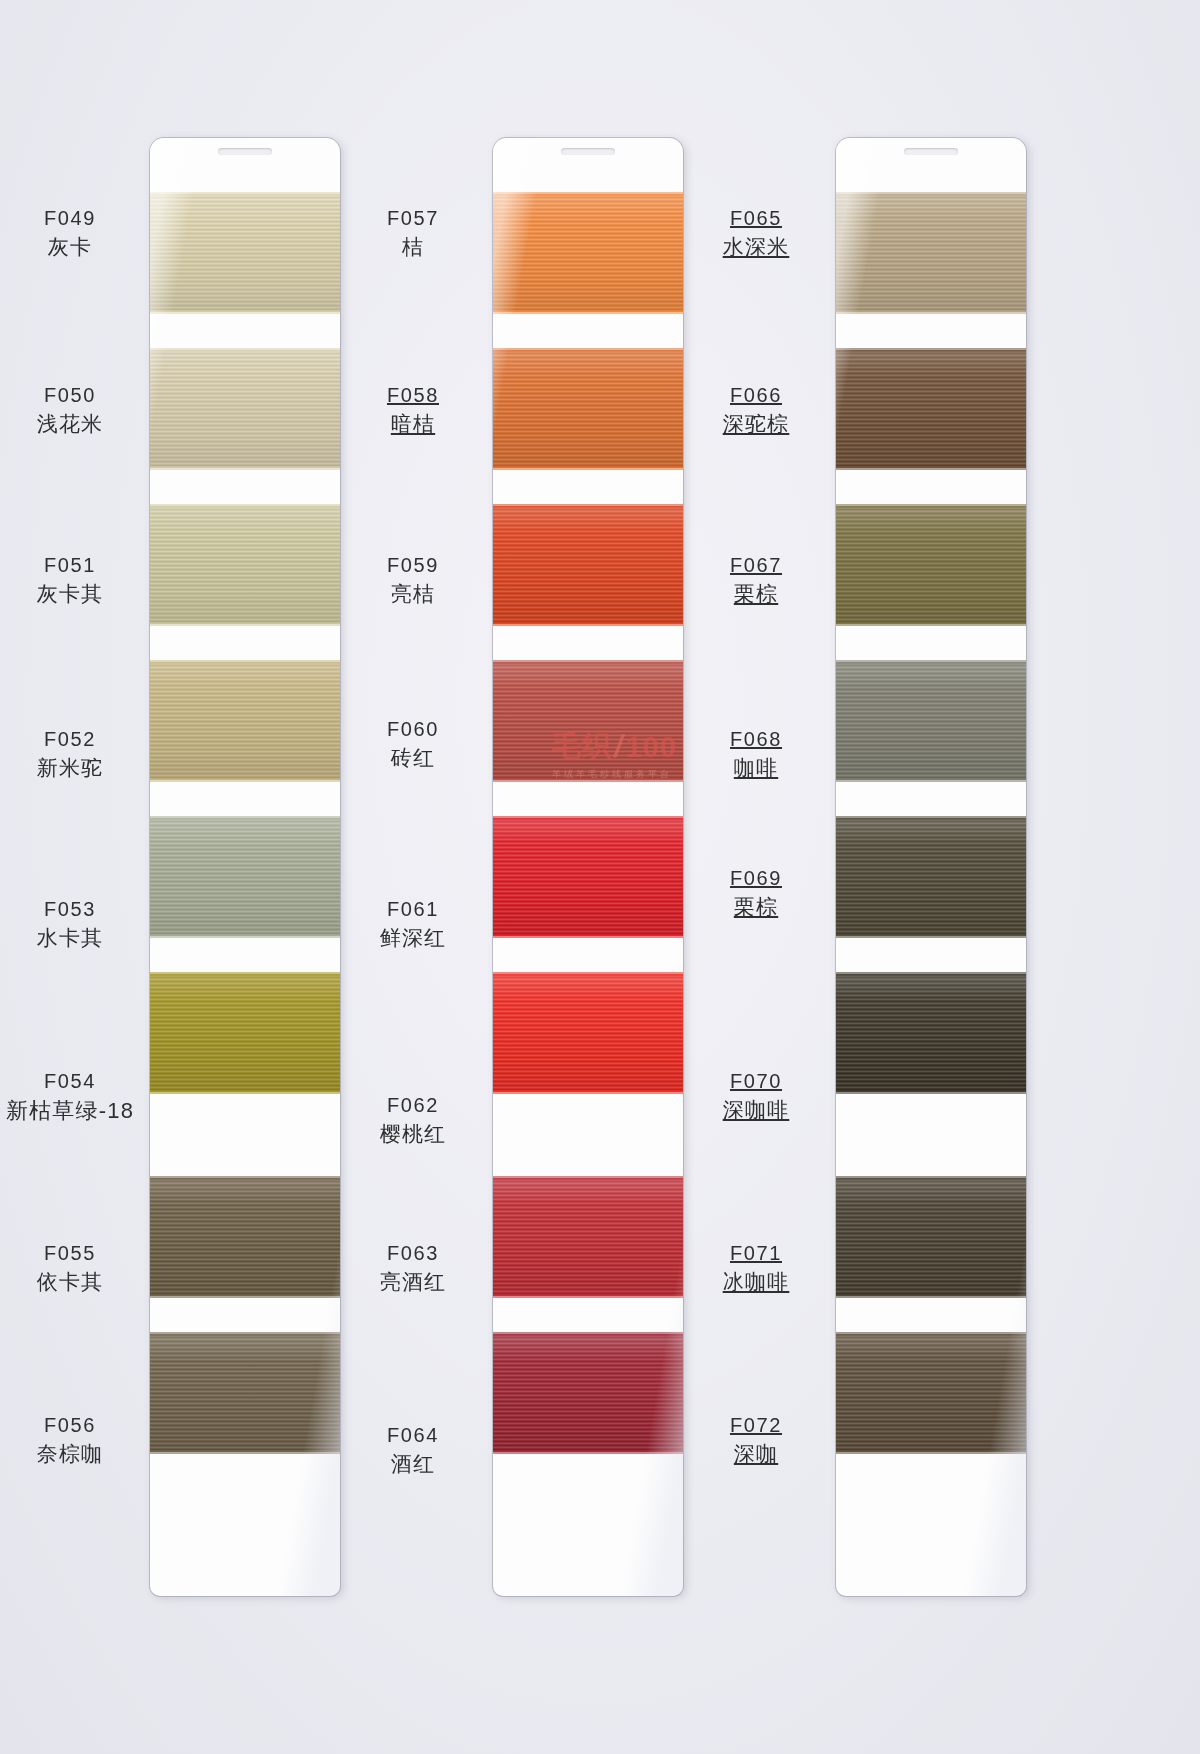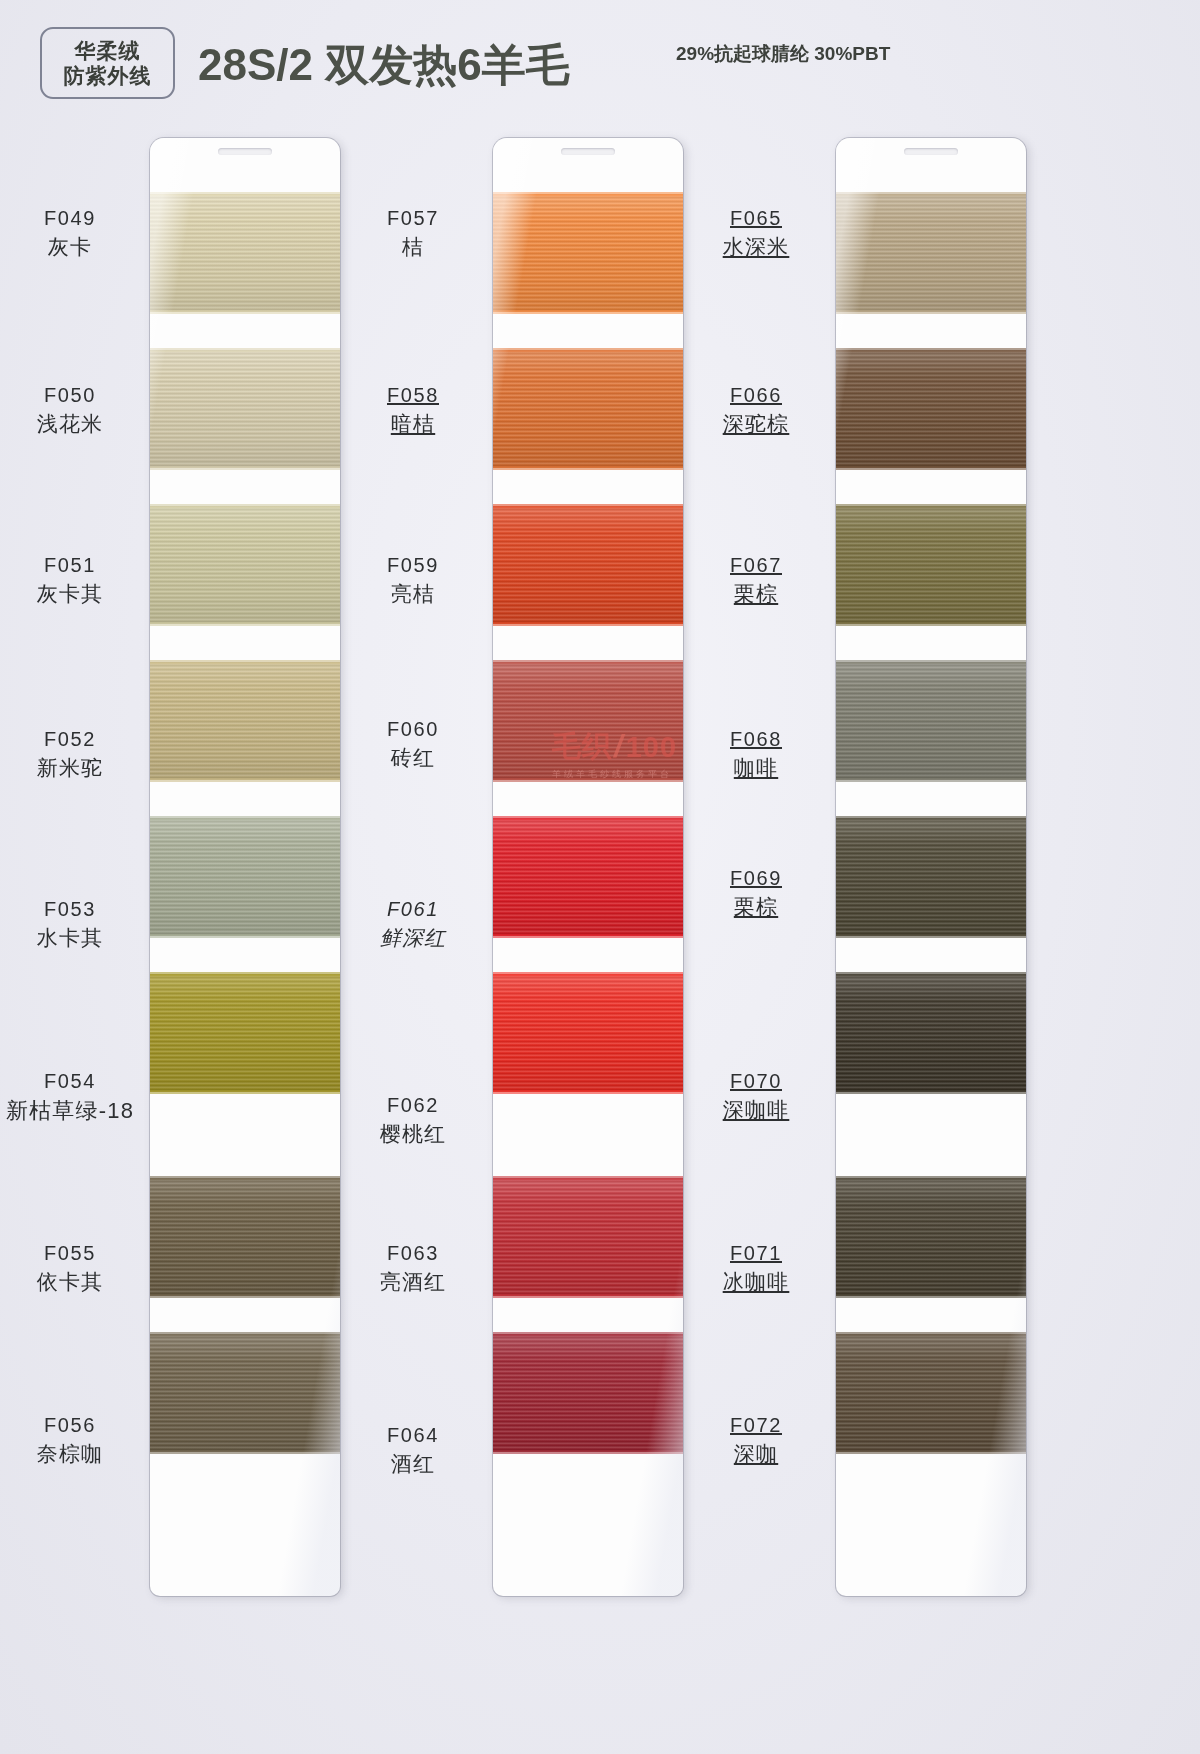--- a/index.html
+++ b/index.html
@@ -162,29 +162,23 @@
     margin-top:1px; white-space:nowrap;
   }
 </style>
 </head>
 <body>
 
 <div class="paper-bg"></div>
 
 <div class="header">
 
-  <div class="badge">
-    <div class="badge-line">华柔绒</div>
-    <div class="badge-line">防紫外线</div>
-  </div>
-
-  <div class="title">28S/2 双发热6羊毛</div>
+
 
   <div class="composition">
-    <div>29%抗起球腈纶 30%PBT</div>
   </div>
 
 </div>
 
 <div class="strip c1">
   <div class="notch"></div>
   <div class="swatches">
       <div class="swatch" style="top: 56px; background: rgb(221, 211, 172);">
         <div class="yarn"></div>
         <div class="hi"></div>
@@ -387,21 +381,21 @@
       <div class="cname">暗桔</div>
     </div>
     <div class="label col2" style="top: 552px;">
       <div class="code">F059</div>
       <div class="cname">亮桔</div>
     </div>
     <div class="label col2" style="top: 716px;">
       <div class="code">F060</div>
       <div class="cname">砖红</div>
     </div>
-    <div class="label col2" style="top: 896px; font-style: italic;">
+    <div class="label col2" style="top: 896px;">
       <div class="code">F061</div>
       <div class="cname">鲜深红</div>
     </div>
     <div class="label col2" style="top: 1092px;">
       <div class="code">F062</div>
       <div class="cname">樱桃红</div>
     </div>
     <div class="label col2" style="top: 1240px;">
       <div class="code">F063</div>
       <div class="cname">亮酒红</div>

